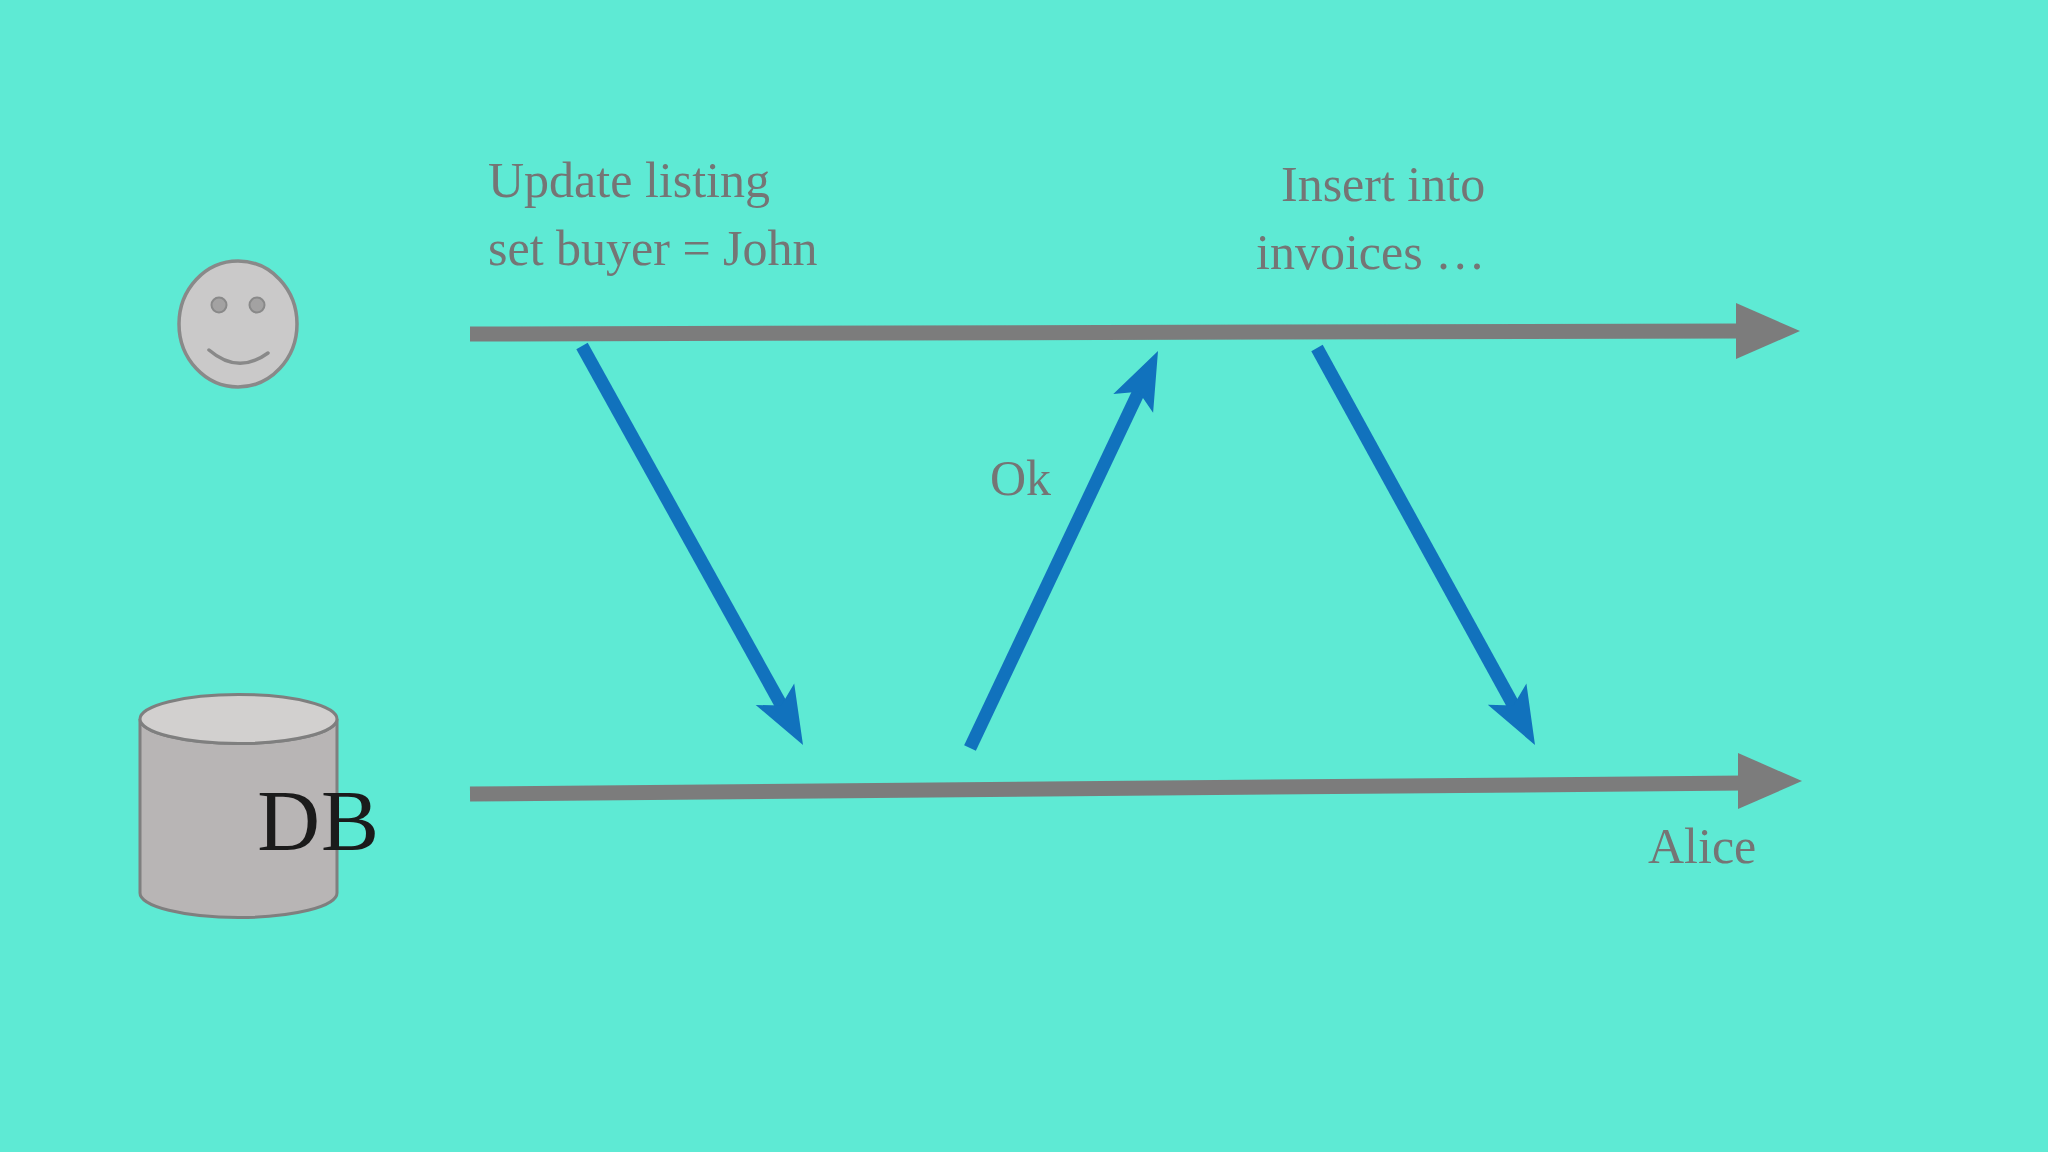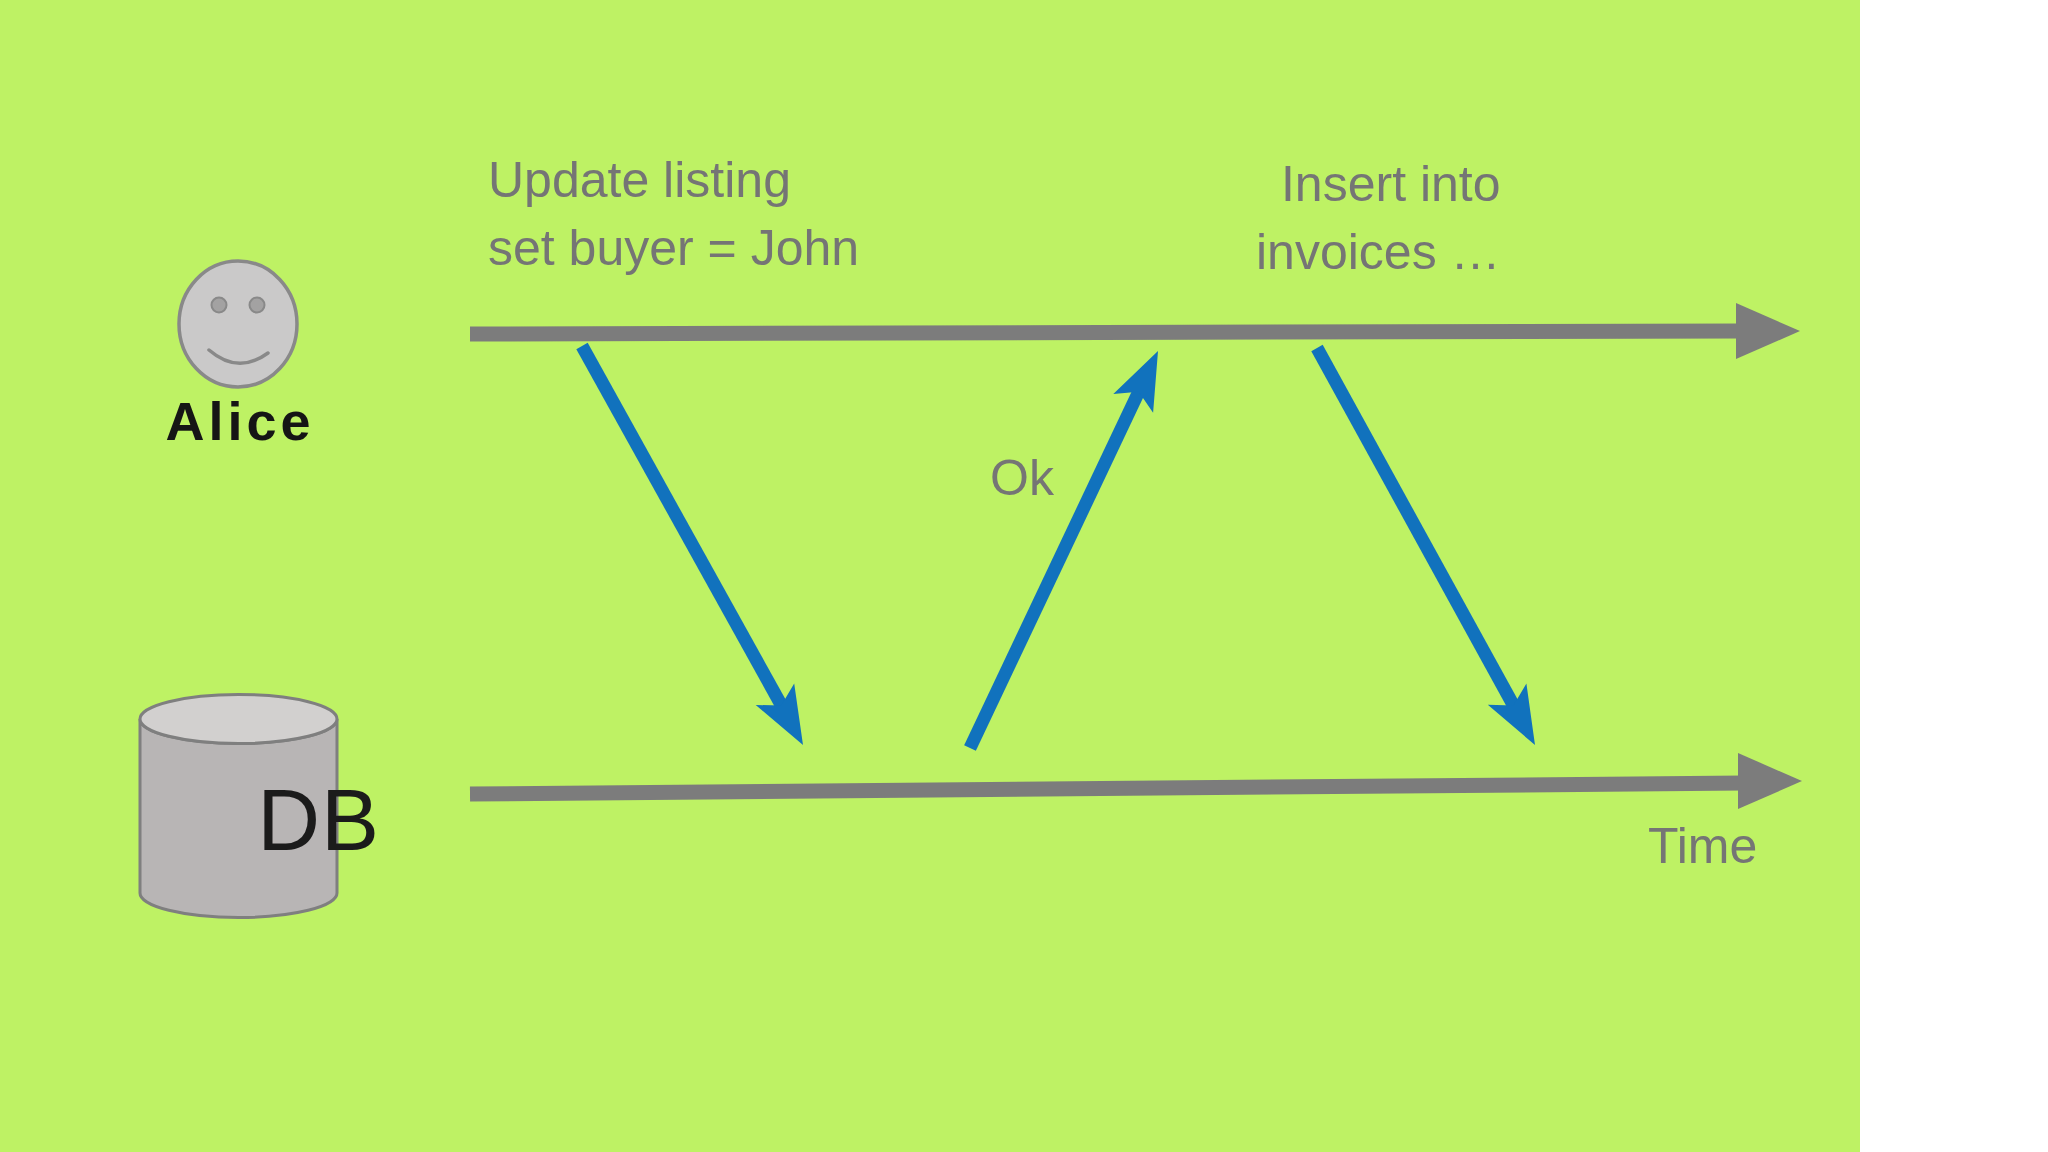--- a/index.html
+++ b/index.html
@@ -3,24 +3,25 @@
 <meta charset="utf-8">
 <style>
   html, body {
     margin: 0;
     padding: 0;
     background: #ffffff;
     font-family: "Liberation Sans", sans-serif;
   }
   .stage {
     position: relative;
-    width: 1860px;
+    width: 2048px;
     height: 1152px;
-    background: #bef264;
+    background: #5eead4;
     overflow: hidden;
+    font-family: Liberation Serif, serif;
   }
   .stage svg {
     position: absolute;
     left: 0;
     top: 0;
     width: 2048px;
     height: 1152px;
   }
   .overlay {
     position: absolute;
@@ -92,19 +93,18 @@
   </svg>
 
   <div class="overlay label-gray" style="left:488px; top:146px;">Update listing
 set buyer = John</div>
 
   <div class="overlay label-gray" style="left:1256px; top:150px;text-align:right;">Insert into
 invoices …</div>
 
   <div class="overlay label-gray" style="left:976px; top:444px;margin-left:14px;">Ok</div>
 
-  <div class="overlay label-gray" style="left:1648px; top:812px;">Time</div>
+  <div class="overlay label-gray" style="left:1648px; top:812px;">Alice</div>
 
-  <div class="overlay label-actor" style="left:118px; top:390px; width:244px;">Alice</div>
 
   <div class="overlay label-db" style="left:160px; top:770px; width:220px;">DB</div>
 
 </div>
 
 </body></html>

